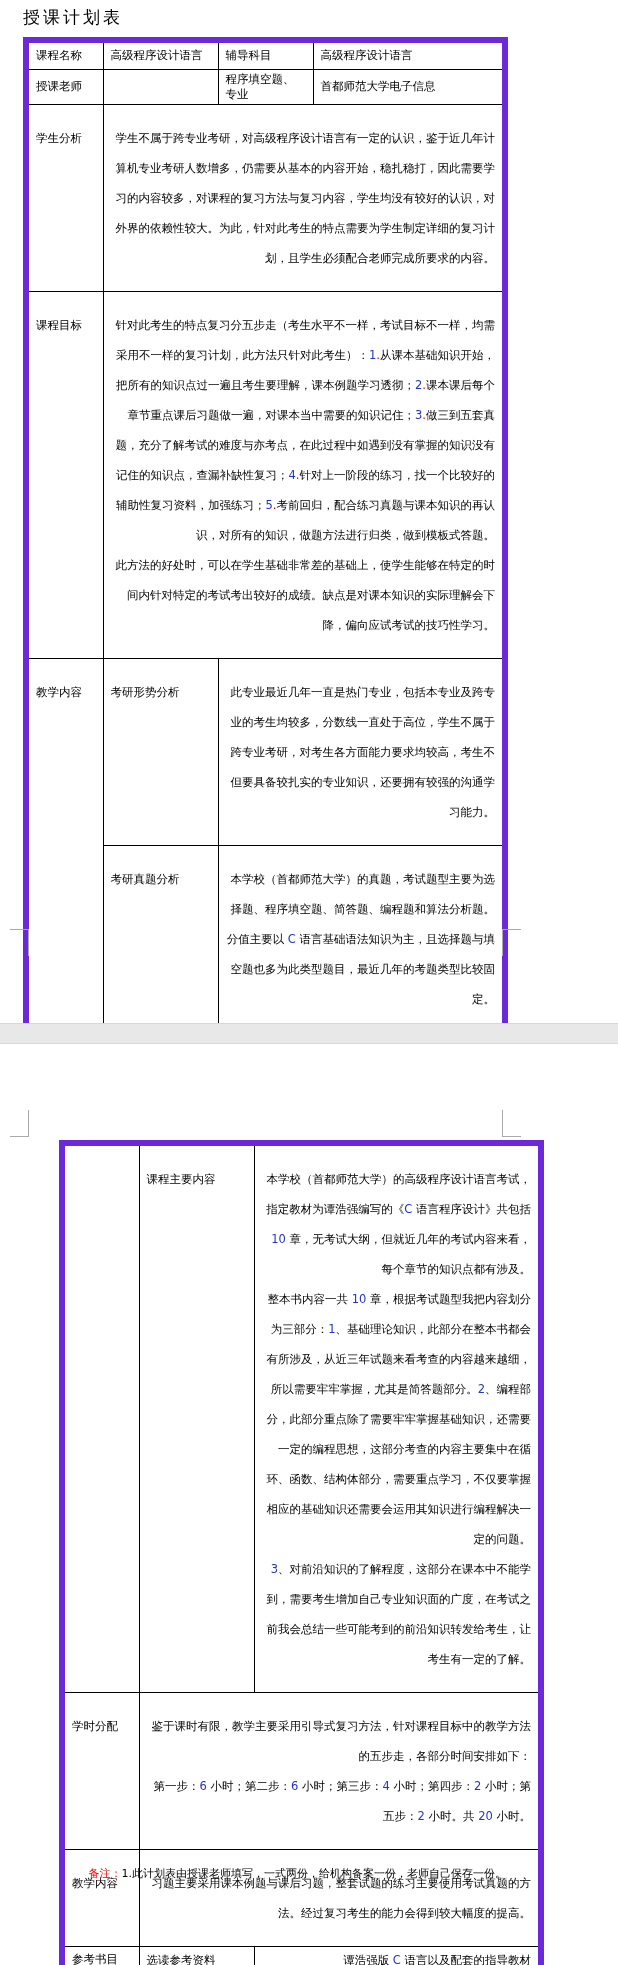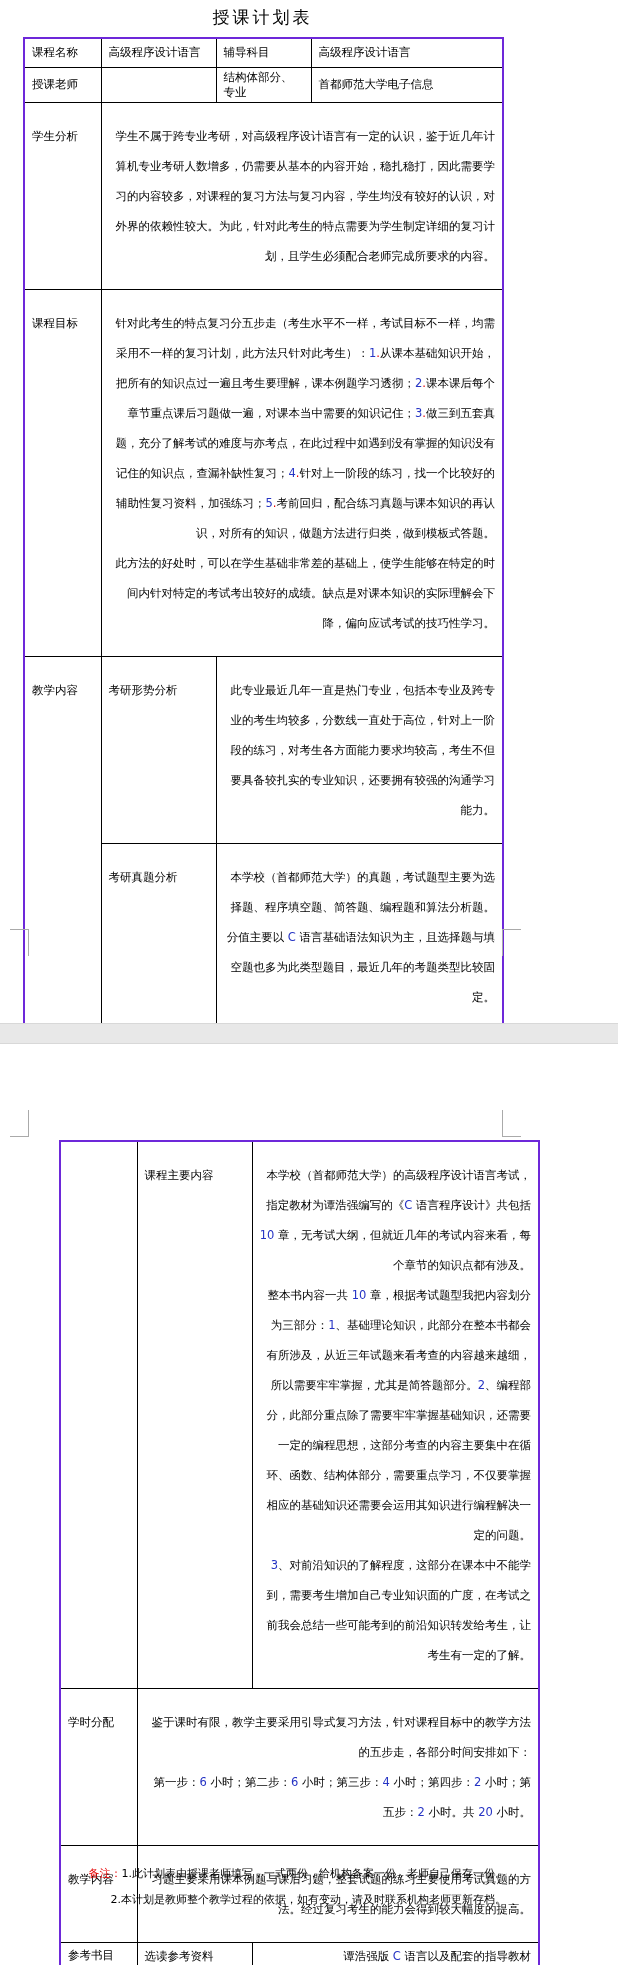--- a/index.html
+++ b/index.html
@@ -5,27 +5,27 @@
   html,body{margin:0;padding:0;}
   body{
     width:618px;height:1965px;background:#ffffff;position:relative;
     font-family:"DejaVu Sans","Liberation Sans",sans-serif;
     color:#000;
   }
   .sheet{position:absolute;left:0;top:0;width:618px;height:1965px;overflow:hidden;}
 
   .doc-title{
     position:absolute;left:23px;top:6px;width:479px;
-    text-align:center;font-size:17px;letter-spacing:3px;
+    font-size:17px;letter-spacing:3px;
     font-weight:normal;margin:0;
   }
 
   table.plan{
     position:absolute;left:23px;border-collapse:collapse;table-layout:fixed;
-    width:479px;border:2px solid #6d28d9;background:#fff;
+    width:479px;border:6px solid #6d28d9;background:#fff;
   }
   table.plan td{
     border:1px solid #000;
     font-size:11.5px;
     vertical-align:top;
     padding:18px 7px;
     line-height:30px;
     overflow:hidden;
   }
   table.plan tr.single td{
@@ -74,36 +74,36 @@
     <tbody>
         <tr class="single" style="height:29px">
       <td>课程名称</td>
       <td>高级程序设计语言</td>
       <td>辅导科目</td>
       <td>高级程序设计语言</td>
     </tr>
     <tr class="single" style="height:29px">
       <td>授课老师</td>
       <td></td>
-      <td>结构体部分、专业</td>
+      <td>程序填空题、专业</td>
       <td>首都师范大学电子信息</td>
     </tr>
     <tr style="height:168px">
       <td>学生分析</td>
       <td colspan="3" class="rich"><span>学生不属于跨专业考研，对高级程序设计语言有一定的认识，鉴于近几年计算机专业考研人数增多，仍需要从基本的内容开始，稳扎稳打，因此需要学习的内容较多，对课程的复习方法与复习内容，学生均没有较好的认识，对外界的依赖性较大。为此，针对此考生的特点需要为学生制定详细的复习计划，且学生必须配合老师完成所要求的内容。</span></td>
     </tr>
     <tr style="height:340px">
       <td>课程目标</td>
       <td colspan="3" class="rich"><span>针对此考生的特点复习分五步走（考生水平不一样，考试目标不一样，均需采用不一样的复习计划，此方法只针对此考生）：</span><span class="seg-b">1</span><span class="seg-r">.</span><span>从课本基础知识开始，把所有的知识点过一遍且考生要理解，课本例题学习透彻；</span><span class="seg-b">2</span><span class="seg-r">.</span><span>课本课后每个章节重点课后习题做一遍，对课本当中需要的知识记住；</span><span class="seg-b">3</span><span class="seg-r">.</span><span>做三到五套真题，充分了解考试的难度与亦考点，在此过程中如遇到没有掌握的知识没有记住的知识点，查漏补缺性复习；</span><span class="seg-b">4</span><span class="seg-r">.</span><span>针对上一阶段的练习，找一个比较好的辅助性复习资料，加强练习；</span><span class="seg-b">5</span><span class="seg-r">.</span><span>考前回归，配合练习真题与课本知识的再认识，对所有的知识，做题方法进行归类，做到模板式答题。
 此方法的好处时，可以在学生基础非常差的基础上，使学生能够在特定的时间内针对特定的考试考出较好的成绩。缺点是对课本知识的实际理解会下降，偏向应试考试的技巧性学习。</span></td>
     </tr>
     <tr style="height:159px">
       <td rowspan="2">教学内容</td>
       <td>考研形势分析</td>
-      <td colspan="2" class="rich"><span>此专业最近几年一直是热门专业，包括本专业及跨专业的考生均较多，分数线一直处于高位，针对上一阶段的练习，对考生各方面能力要求均较高，考生不但要具备较扎实的专业知识，还要拥有较强的沟通学习能力。</span></td>
+      <td colspan="2" class="rich"><span>此专业最近几年一直是热门专业，包括本专业及跨专业的考生均较多，分数线一直处于高位，学生不属于跨专业考研，对考生各方面能力要求均较高，考生不但要具备较扎实的专业知识，还要拥有较强的沟通学习能力。</span></td>
     </tr>
     <tr style="height:155px">
       <td>考研真题分析</td>
       <td colspan="2" class="rich"><span>本学校（首都师范大学）的真题，考试题型主要为选择题、程序填空题、简答题、编程题和算法分析题。
 分值主要以 </span><span class="seg-b">C</span><span> 语言基础语法知识为主，且选择题与填空题也多为此类型题目，最近几年的考题类型比较固定。</span></td>
     </tr>
   </tbody>
     </table>
 
   <div class="mark m-bl"></div>
@@ -145,16 +145,15 @@
     </tr>
     <tr class="single" style="height:19px">
       <td>选读参考资料</td>
       <td colspan="2" class="rich"><span class="seg-r">习题集</span></td>
     </tr>
   </tbody>
     </table>
 
   <div class="notes">
     <div class="line1 rich"><span class="seg-r">备注：</span><span>1.此计划表由授课老师填写，一式两份，给机构备案一份，老师自己保存一份。</span></div>
-    <div class="line2 rich"><span>2.本计划是教师整个教学过程的依据，如有变动，请及时联系机构老师更新存档。</span></div>
   </div>
 
 </div>
 
 </body></html>

